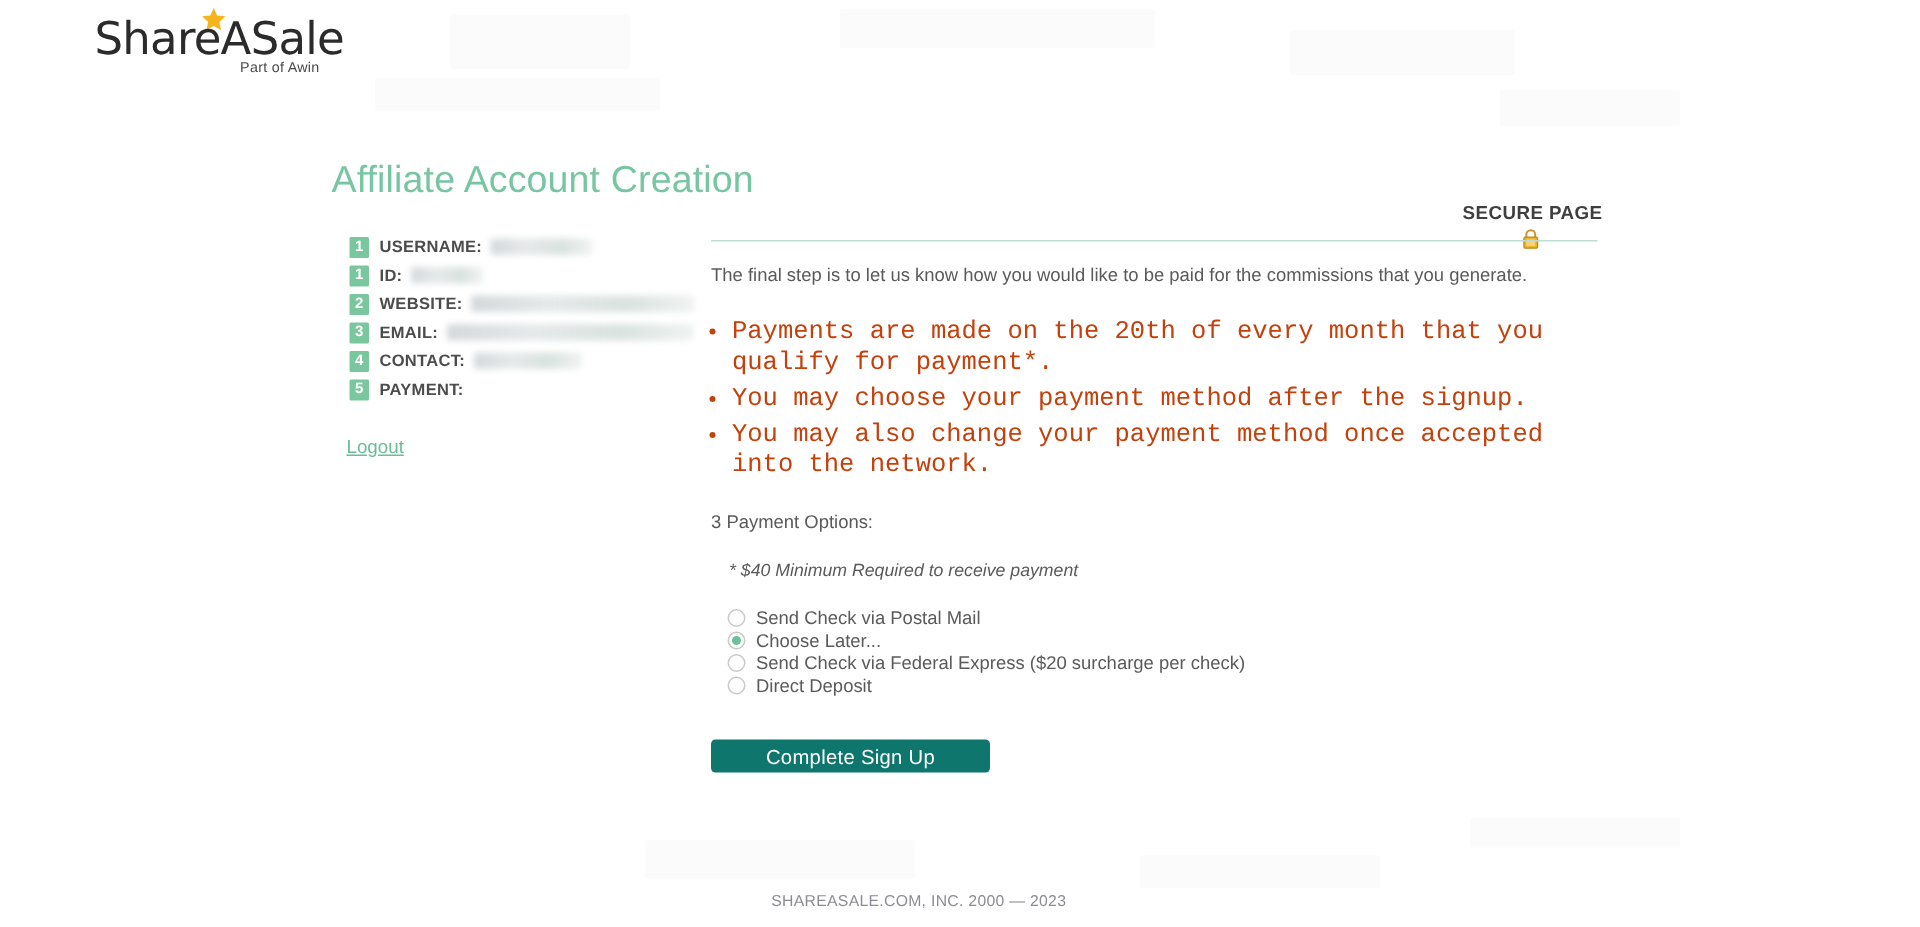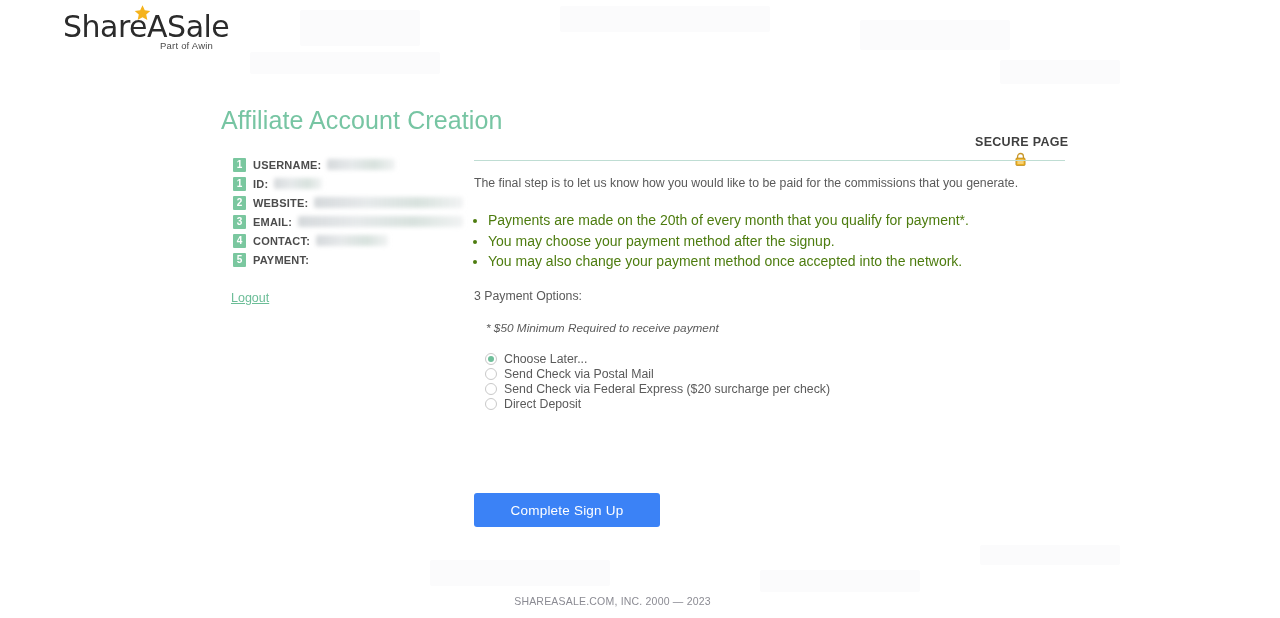--- a/index.html
+++ b/index.html
@@ -176,24 +176,25 @@
     font-size: 12.3px;
     color: #5a5a5a;
     line-height: 1.5;
   }
   ul.bullets {
     margin: 20px 0 0 0;
     padding-left: 14px;
     list-style: disc;
   }
   ul.bullets li {
-    font-size: 14px;
-    color: #4d7c0f;
+    font-size: 17px;
+    color: #c2410c;
     line-height: 1.22;
     margin-bottom: 3px;
+    font-family: Liberation Mono, monospace;
   }
   .options-head {
     margin-top: 19px;
     font-size: 12.3px;
     color: #5a5a5a;
   }
   ol.numbered {
     margin: 14px 0 0 0;
     padding-left: 40px;
     list-style: decimal;
@@ -247,22 +248,22 @@
     color: #5a5a5a;
     white-space: nowrap;
   }
 
   
   .submit-btn {
     position: absolute;
     left: 474px;
     top: 493px;
     width: 186px;
-    height: 34px;
-    background: #3b82f6;
+    height: 22px;
+    background: #0f766e;
     border: none;
     border-radius: 3px;
     color: #ffffff;
     font-size: 13.5px;
     font-family: "Liberation Sans", sans-serif;
     letter-spacing: 0.2px;
     cursor: pointer;
   }
 
   
@@ -365,30 +366,30 @@
 
   <ul class="bullets">
     <li>Payments are made on the 20th of every month that you qualify for payment*.</li>
     <li>You may choose your payment method after the signup.</li>
     <li>You may also change your payment method once accepted into the network.</li>
   </ul>
 
   <div class="options-head">3 Payment Options:</div>
 
 
-  <div class="minimum-note">* $50 Minimum Required to receive payment</div>
+  <div class="minimum-note">* $40 Minimum Required to receive payment</div>
 
   <div class="radio-group">
+    <label class="radio-row">
+      <span class="radio-dot"></span>
+      <span class="radio-label">Send Check via Postal Mail</span>
+    </label>
     <label class="radio-row">
       <span class="radio-dot checked"></span>
       <span class="radio-label">Choose Later...</span>
-    </label>
-    <label class="radio-row">
-      <span class="radio-dot"></span>
-      <span class="radio-label">Send Check via Postal Mail</span>
     </label>
     <label class="radio-row">
       <span class="radio-dot"></span>
       <span class="radio-label">Send Check via Federal Express ($20 surcharge per check)</span>
     </label>
     <label class="radio-row">
       <span class="radio-dot"></span>
       <span class="radio-label">Direct Deposit</span>
     </label>
   </div>

